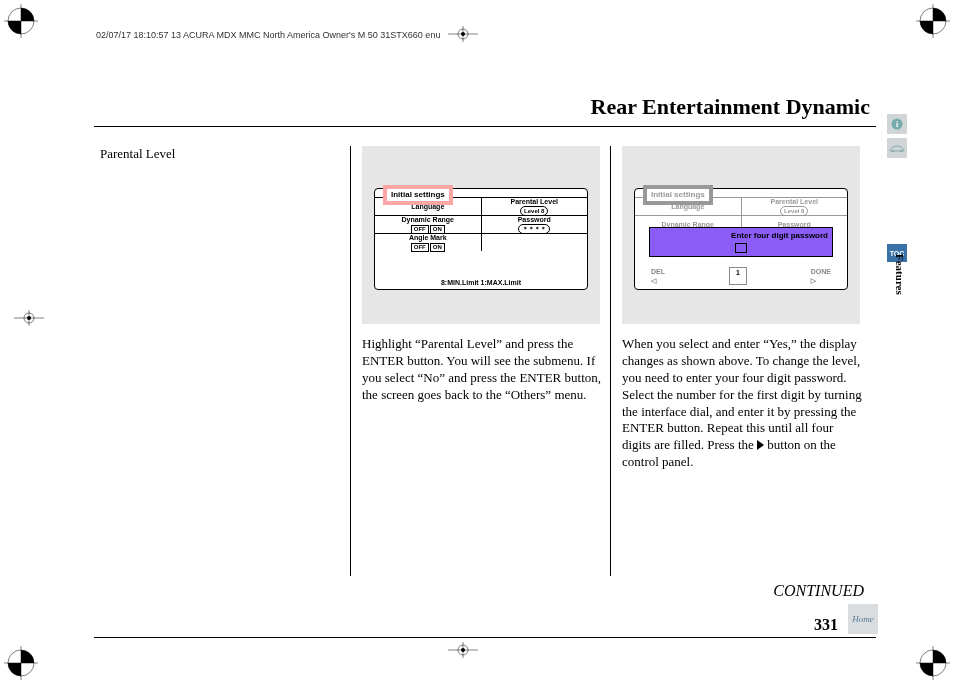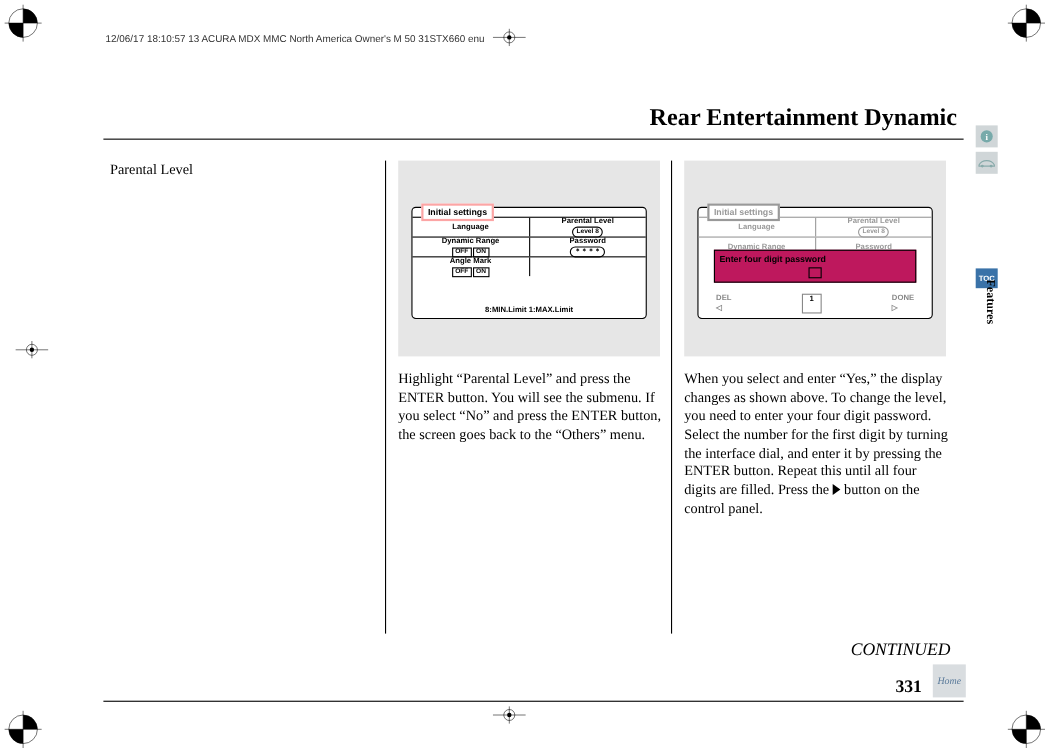--- a/index.html
+++ b/index.html
@@ -20,34 +20,34 @@
   .col1 { left: 100px; }
   .col2 { left: 362px; }
   .col3 { left: 622px; }
   .col-divider { position: absolute; top: 146px; width: 0; border-left: 0.5px solid #000; height: 430px; }
   .div1 { left: 350px; }
   .div2 { left: 610px; }
   .subhead { font-size: 13px; margin-bottom: 6px; }
   .para { font-size: 13px; line-height: 1.3; }
   .figure { width: 238px; height: 178px; background: #e6e6e6; position: relative; margin-bottom: 12px; }
   .screen { position: absolute; background: #fff; border: 1px solid #000; border-radius: 4px; left: 12px; right: 12px; top: 42px; bottom: 34px; }
-  .screen-header { position: absolute; top: -4px; left: 8px; background: #fff; border: 2px solid #fca5a5; padding: 1px 4px; font-size: 8px; font-weight: bold; font-family: Arial, sans-serif; }
+  .screen-header { position: absolute; top: -4px; left: 8px; background: #fff; border: 4px solid #fca5a5; padding: 1px 4px; font-size: 8px; font-weight: bold; font-family: Arial, sans-serif; }
   .screen-grey .screen-header { color: #999; border-color: #999; }
   .screen-row { display: flex; height: 18px; border-top: 1px solid #000; }
   .screen-grey .screen-row { border-color: #999; }
   .screen-body { margin-top: 8px; }
   .cell { flex: 1; border-right: 1px solid #000; display: flex; flex-direction: column; align-items: center; justify-content: center; font-size: 7px; font-family: Arial, sans-serif; font-weight: bold; }
   .screen-grey .cell { color: #999; border-color: #999; }
   .cell:last-child { border-right: none; }
   .pill { border: 0.5px solid #000; border-radius: 5px; padding: 0 3px; font-size: 6px; line-height: 8px; }
   .screen-grey .pill { border-color: #999; }
   .toggle { font-size: 6px; display: flex; gap: 1px; }
   .toggle span { border: 0.5px solid #000; padding: 0 2px; line-height: 7px; }
   .screen-footer { position: absolute; bottom: 2px; left: 0; right: 0; text-align: center; font-size: 7px; font-family: Arial, sans-serif; font-weight: bold; }
-  .overlay-box { position: absolute; top: 38%; left: 14px; right: 14px; background: #be185d; border: 1.5px solid #000; padding: 3px 4px; text-align: left; font-size: 8px; font-family: Arial, sans-serif; font-weight: bold; }
+  .overlay-box { position: absolute; top: 38%; left: 14px; right: 14px; background: #8b5cf6; border: 1.5px solid #000; padding: 3px 4px; text-align: right; font-size: 8px; font-family: Arial, sans-serif; font-weight: bold; }
   .overlay-digit { width: 12px; height: 10px; border: 1px solid #000; margin: 2px auto 0; display: block; }
   .overlay-row { display: flex; justify-content: space-between; font-size: 7px; font-family: Arial, sans-serif; font-weight: bold; margin-top: 2px; padding: 0 16px; color: #888; }
   .overlay-row .num { border:1px solid #888; padding:0 6px; color:#000; }
   .continued { position: absolute; bottom: 84px; right: 90px; font-style: italic; font-size: 16px; }
   .page-num { position: absolute; bottom: 50px; right: 116px; font-size: 16px; font-weight: bold; }
   .page-rule { position: absolute; bottom: 46px; left: 94px; right: 78px; border-top: 0.5px solid #000; }
   .side-tabs { position: absolute; right: 46px; top: 114px; width: 22px; display: flex; flex-direction: column; gap: 4px; align-items: center; }
   .tab { width: 20px; height: 20px; background: #d0d6d8; display: flex; align-items: center; justify-content: center; font-size: 10px; color: #6b8; }
   .tab.toc { background: #3a72a8; color: #fff; font-family: Arial, sans-serif; font-size: 7px; font-weight: bold; height: 18px; margin-top: 82px; }
   .side-label { position: absolute; right: 48px; top: 254px; writing-mode: vertical-rl; font-size: 11px; font-weight: bold; font-family: Georgia, serif; }
@@ -105,21 +105,21 @@
     <circle cx="15" cy="8" r="5" fill="none" stroke="#000" stroke-width="0.5"></circle>
     <circle cx="15" cy="8" r="2" fill="#000"></circle>
   </svg>
 <svg class="reg-mark reg-bot" width="30" height="16">
     <line x1="0" y1="8" x2="30" y2="8" stroke="#000" stroke-width="0.5"></line>
     <line x1="15" y1="0" x2="15" y2="16" stroke="#000" stroke-width="0.5"></line>
     <circle cx="15" cy="8" r="5" fill="none" stroke="#000" stroke-width="0.5"></circle>
     <circle cx="15" cy="8" r="2" fill="#000"></circle>
   </svg>
 
-<div class="header-line">12/06/17 18:10:57   13 ACURA MDX MMC North America Owner's M 50 31STX660 enu</div>
+<div class="header-line">02/07/17 18:10:57   13 ACURA MDX MMC North America Owner's M 50 31STX660 enu</div>
 
 <div class="page-title">Rear Entertainment Dynamic</div>
 <div class="title-rule"></div>
 
 <div class="side-tabs">
   <div class="tab">
       <svg width="12" height="12">
         <circle cx="6" cy="6" r="5.5" fill="#7aa"></circle>
         <text x="6" y="9" text-anchor="middle" font-size="8" fill="#fff" font-family="Georgia" font-weight="bold">i</text>
       </svg>

